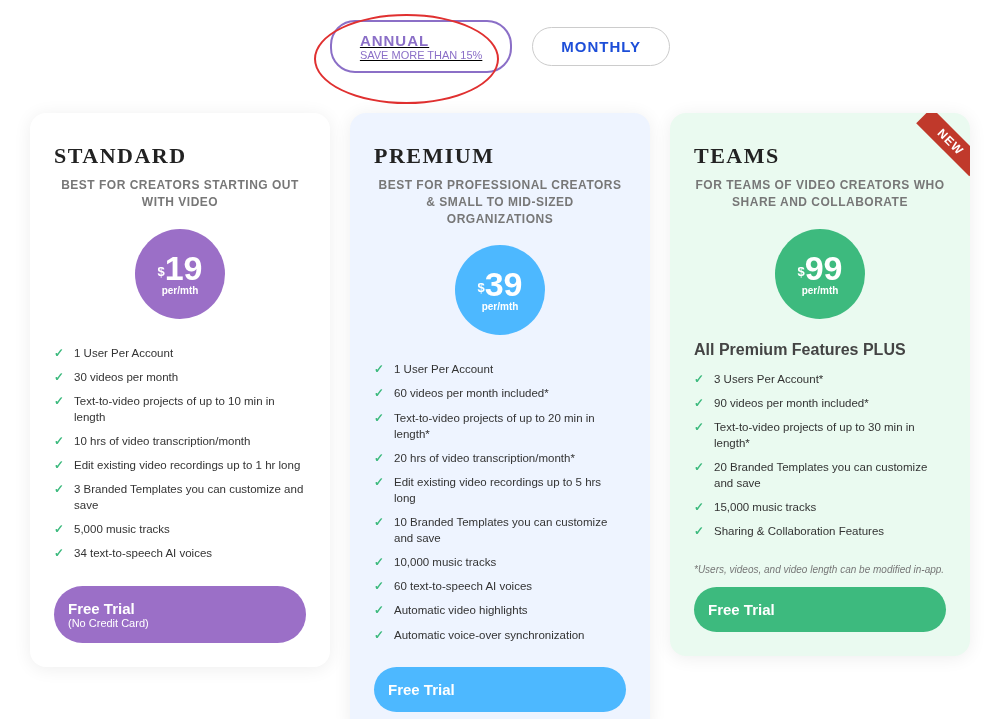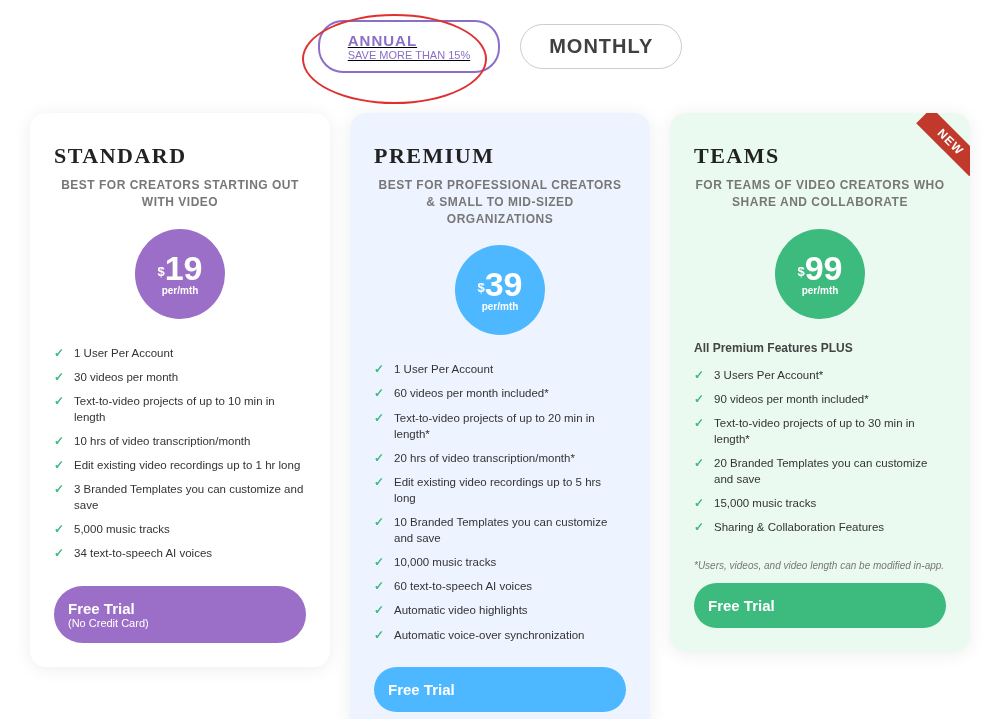--- a/index.html
+++ b/index.html
@@ -53,23 +53,23 @@
       border-radius: 50%;
       pointer-events: none;
     }
 
     .toggle-monthly {
       border: 1.5px solid #ccc;
       border-radius: 25px;
       padding: 10px 28px;
       cursor: pointer;
       background: #fff;
-      font-size: 20px;
-      font-weight: 700;
-      color: #404040;
+      font-size: 15px;
+      font-weight: 700;
+      color: #1d4ed8;
       letter-spacing: 1px;
     }
 
     .plans-container {
       display: flex;
       justify-content: center;
       gap: 20px;
       padding: 30px 30px 0;
       align-items: flex-start;
     }
@@ -177,21 +177,21 @@
     .features-list li::before {
       content: '✓';
       position: absolute;
       left: 0;
       color: #3dba7e;
       font-weight: 700;
       font-size: 12px;
     }
 
     .teams-intro {
-      font-size: 12px;
+      font-size: 16px;
       color: #444;
       font-weight: 600;
       margin-bottom: 8px;
     }
 
     .teams-note {
       font-size: 10px;
       color: #777;
       font-style: italic;
       margin-top: 8px;

